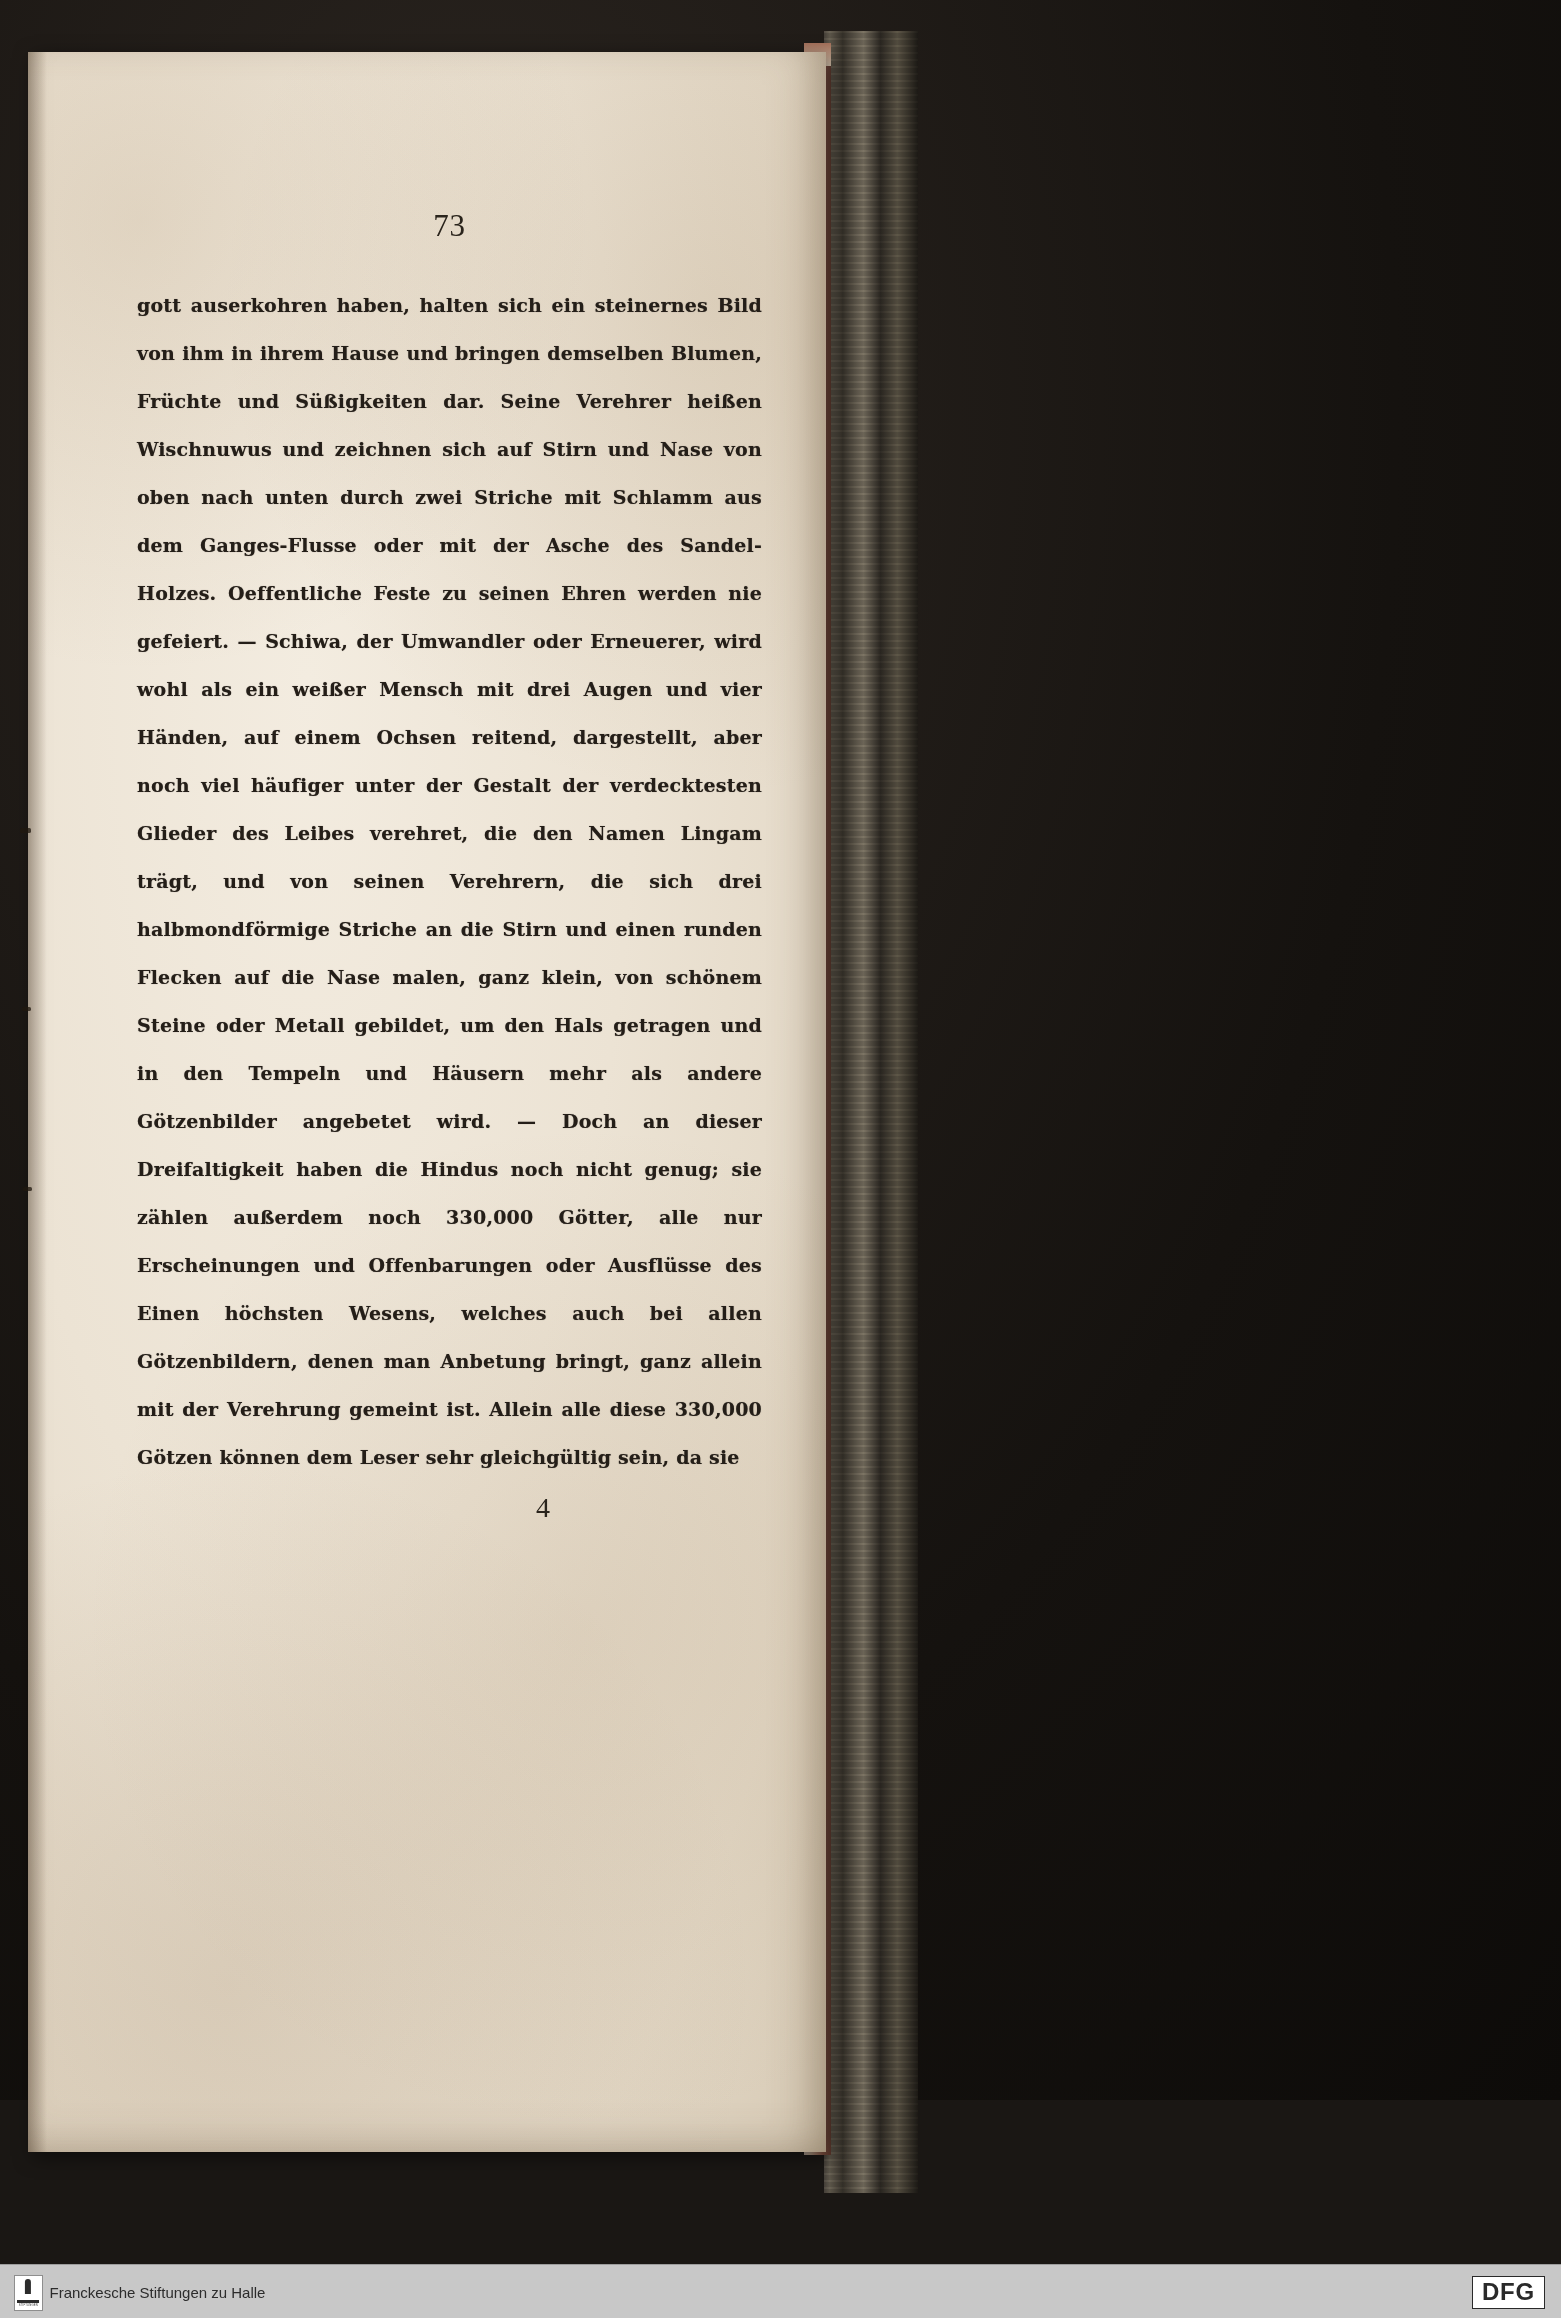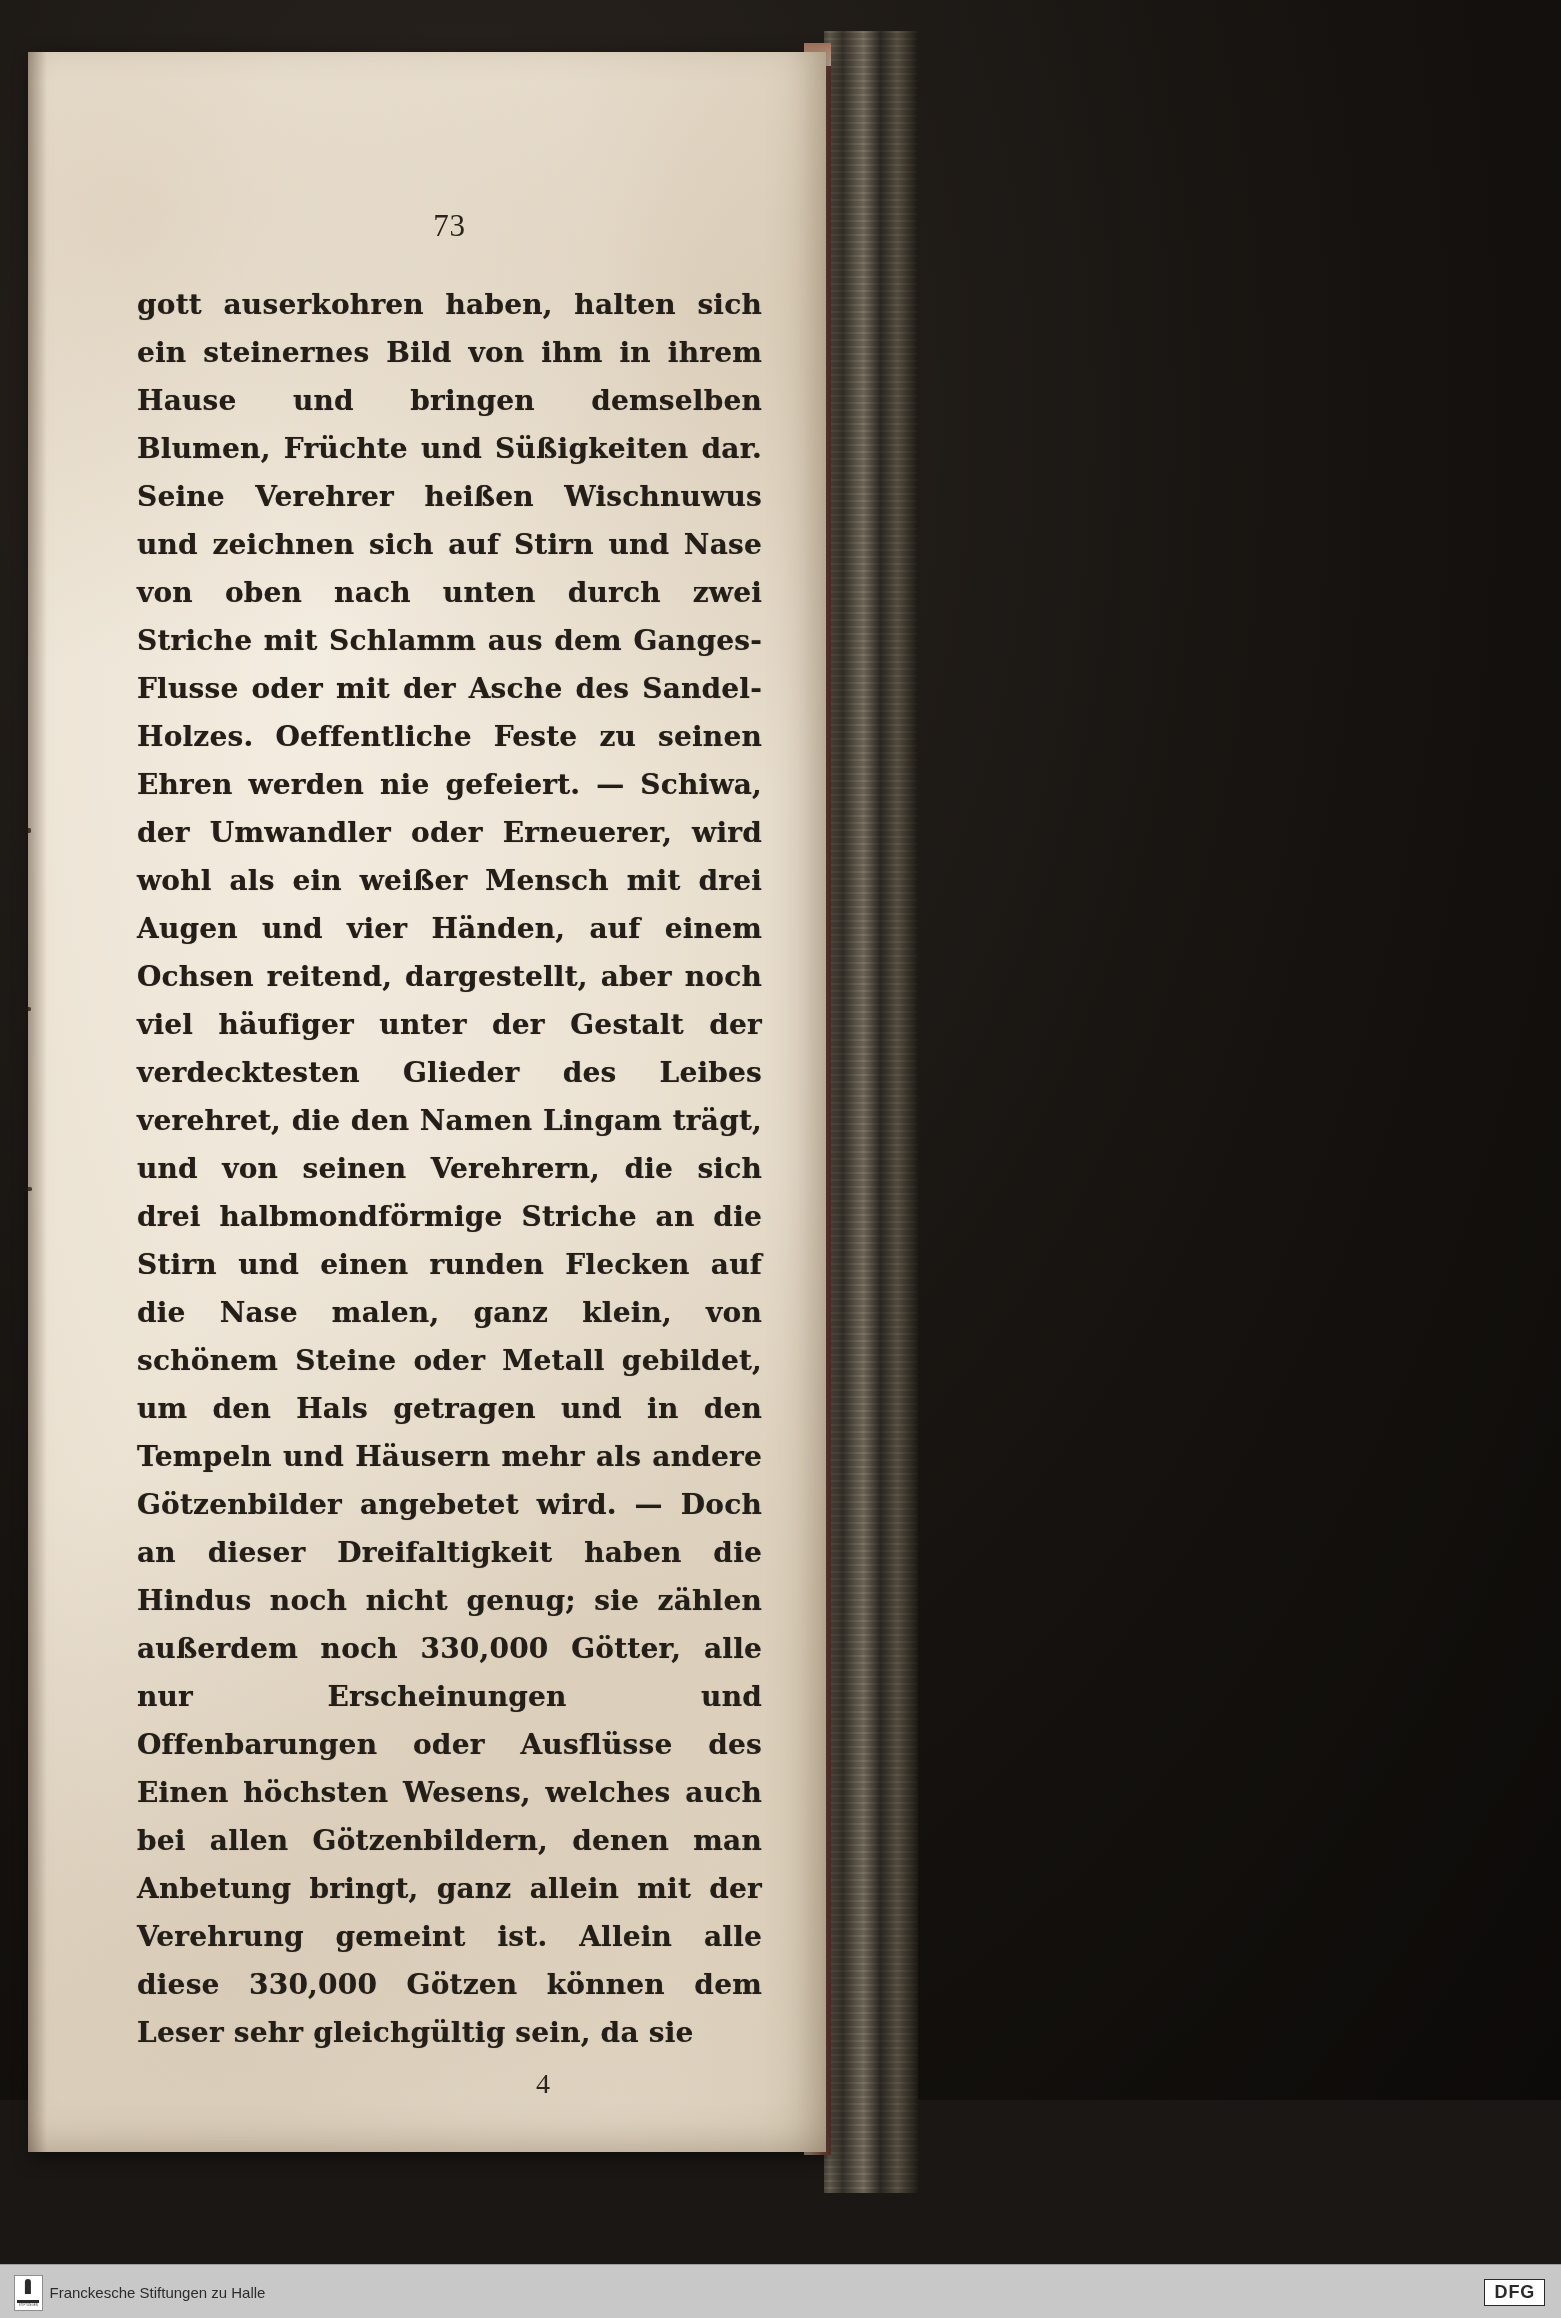--- a/index.html
+++ b/index.html
@@ -129,21 +129,21 @@
     font-family: "Liberation Serif", serif;
     font-size: 31px;
     color: #2a241c;
     margin-top: 156px;
     letter-spacing: 0.8px;
   }
 
   #body-text {
     margin-top: 37px;
     font-family: "DejaVu Serif", serif;
-    font-size: 28px;
+    font-size: 19px;
     line-height: 48px;
     color: #241e18;
     text-align: justify;
     text-justify: inter-word;
     -webkit-font-smoothing: antialiased;
   }
   #body-text p {
     margin: 0;
     text-align: justify;
   }
@@ -226,21 +226,21 @@
     font-size: 15px;
     color: #2c2c2c;
   }
   #dfg-logo {
     margin-right: 15.6px;
     background: #ffffff;
     border: 1.6px solid #2a2a2a;
     color: #2a2a2a;
     font-family: "Liberation Sans", sans-serif;
     font-weight: bold;
-    font-size: 18px;
+    font-size: 24px;
     letter-spacing: 0.8px;
     padding: 3.1px 9.4px 3.9px 9.4px;
     line-height: 1;
   }
 </style>
 </head>
 <body>
 
 <div id="scan">
 

